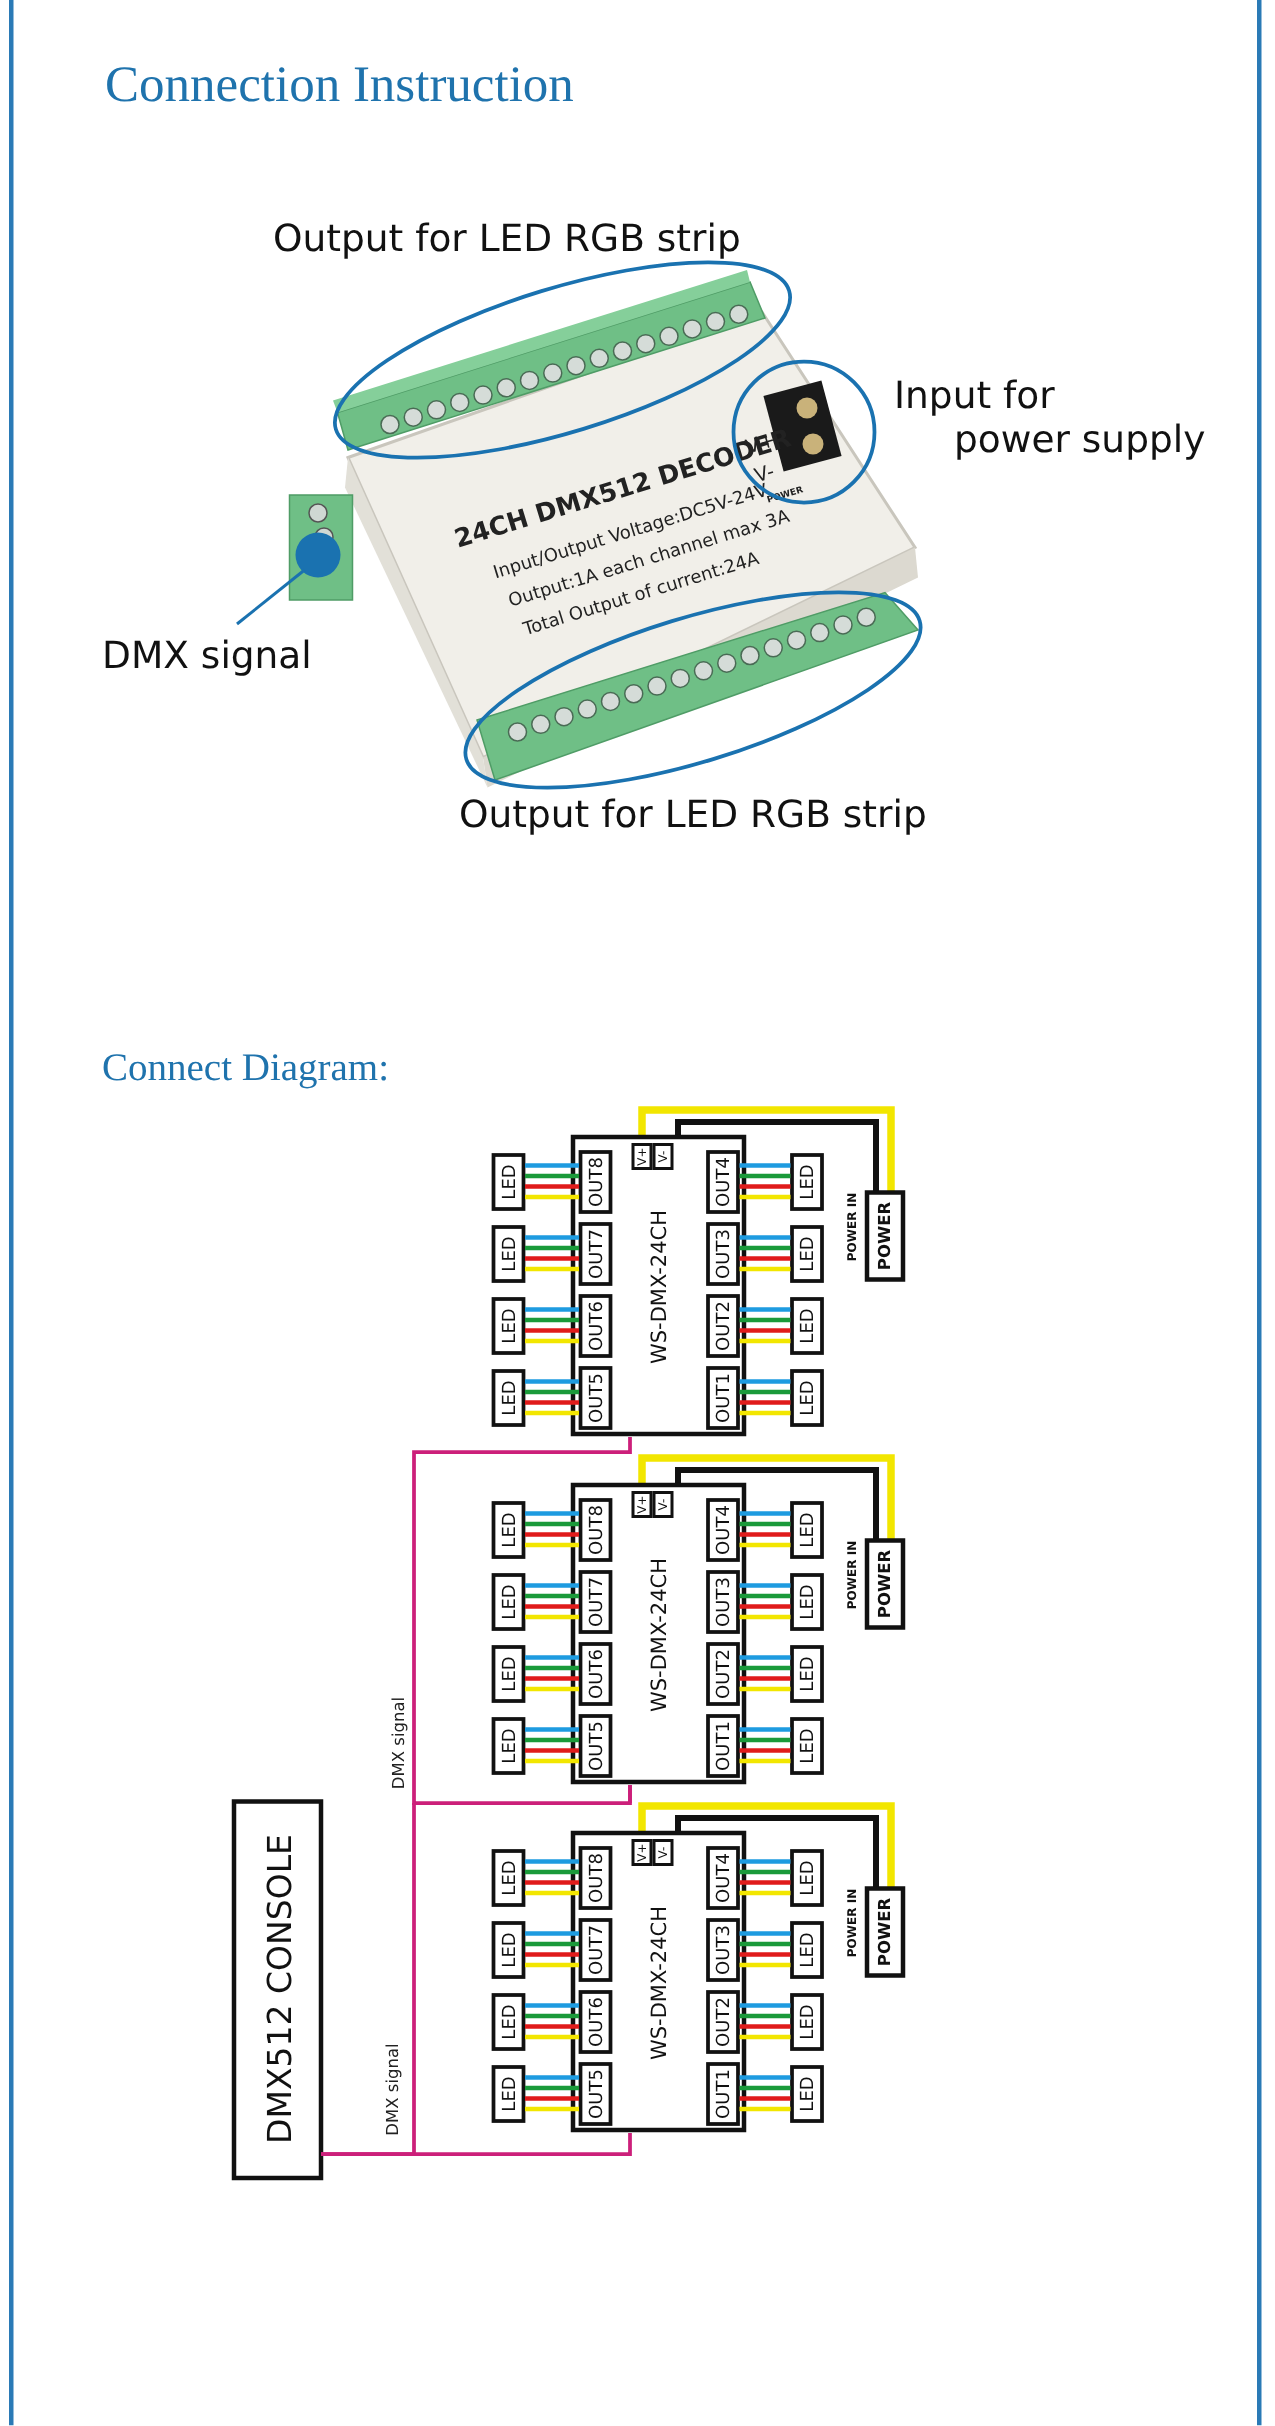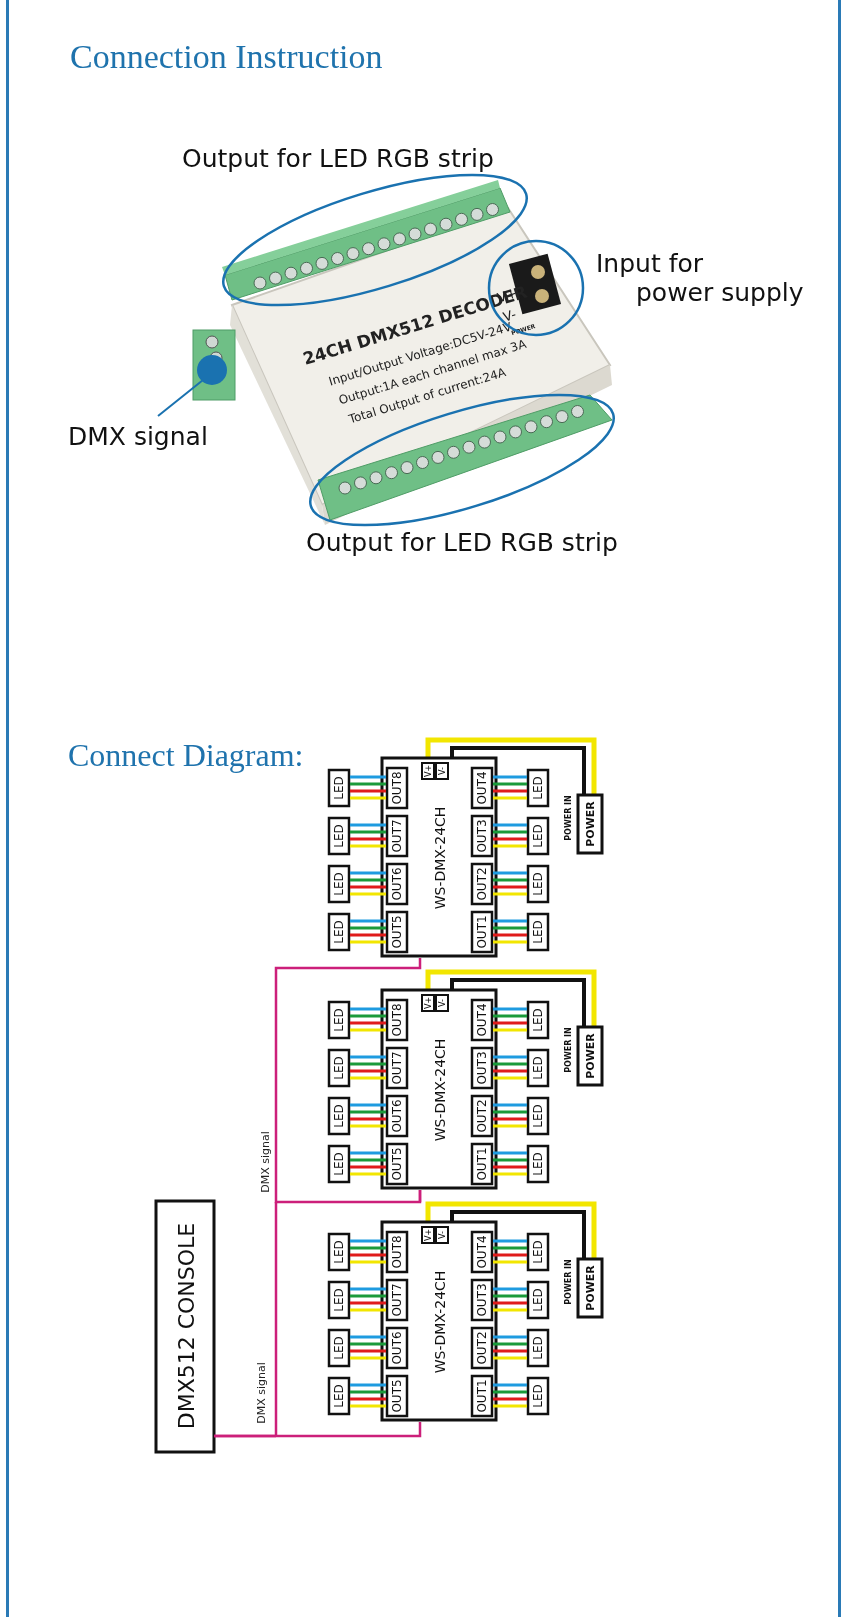--- a/index.html
+++ b/index.html
@@ -1,20 +1,20 @@
 <!DOCTYPE html>
 <html><head>
 <meta charset="utf-8">
 <style>
   html, body { margin:0; padding:0; background:#fff; }
   body { width:850px; height:1617px; position:relative; overflow:hidden; font-family:"Liberation Sans", sans-serif; }
   .frame { position:absolute; left:6px; top:0; width:835px; height:1617px; border-left:3px solid #2a7ab6; border-right:3px solid #2a7ab6; box-sizing:border-box; }
   .title { position:absolute; font-family:"Liberation Serif", serif; color:#1f73ad; }
   #t1 { left:70px; top:38px; font-size:34px; }
-  #t2 { left:68px; top:737px; font-size:32px; }
+  #t2 { left:68px; top:697px; font-size:26px; }
   .lbl { position:absolute; font-family:"DejaVu Sans", sans-serif; color:#111; font-size:25px; line-height:1.15;text-align:right; }
   svg { position:absolute; left:0; top:0; }
 </style>
 </head>
 <body>
 
 <div class="frame"></div>
 
 <div id="t1" class="title">Connection Instruction</div>
 

